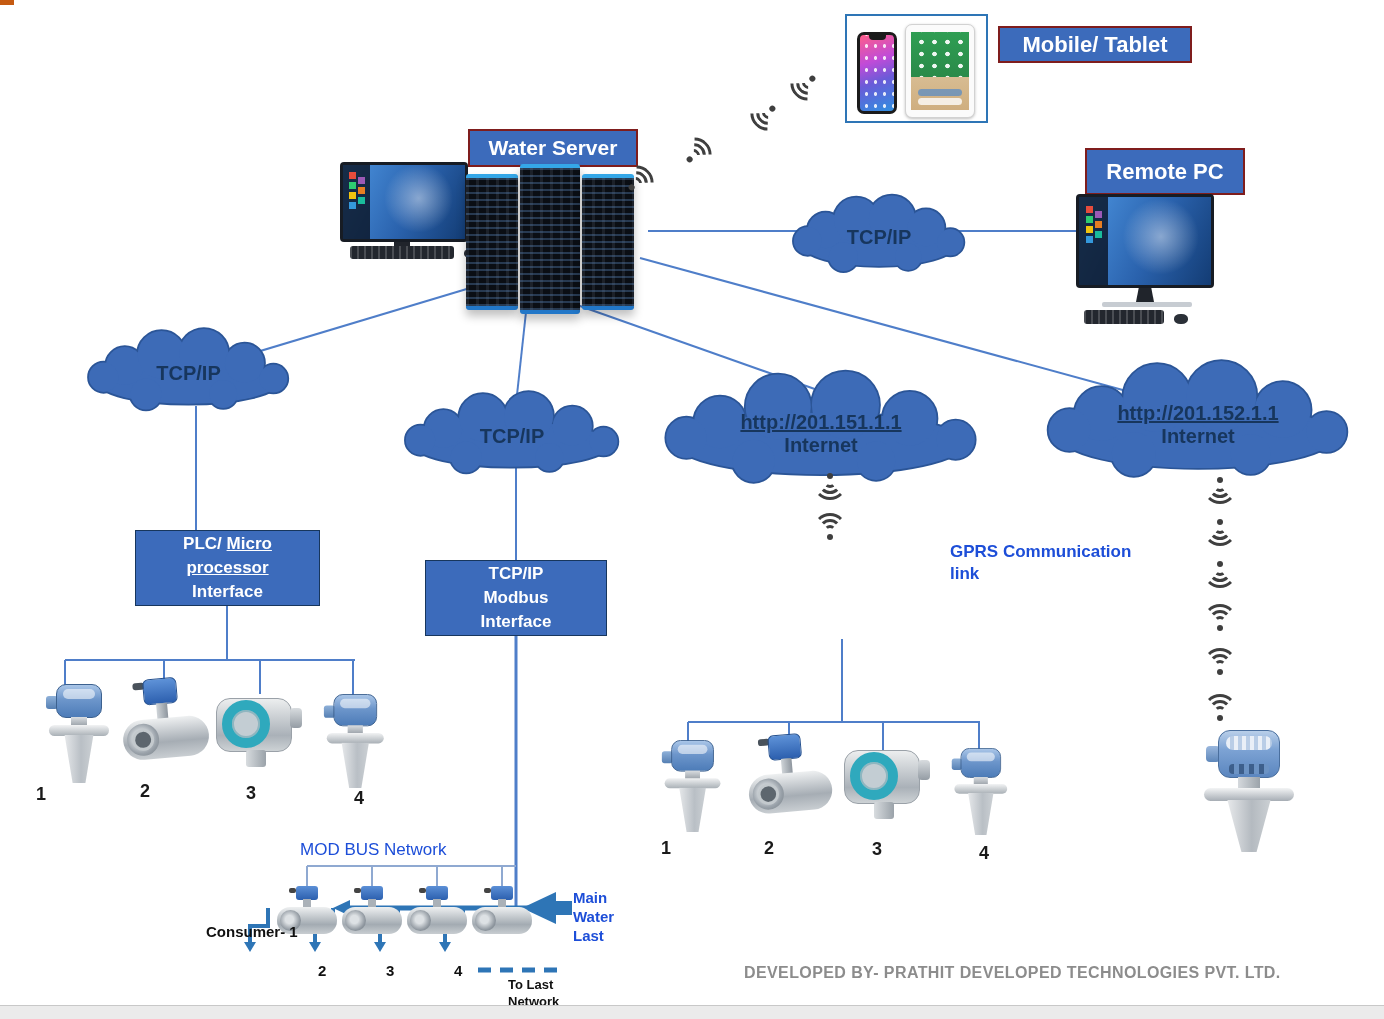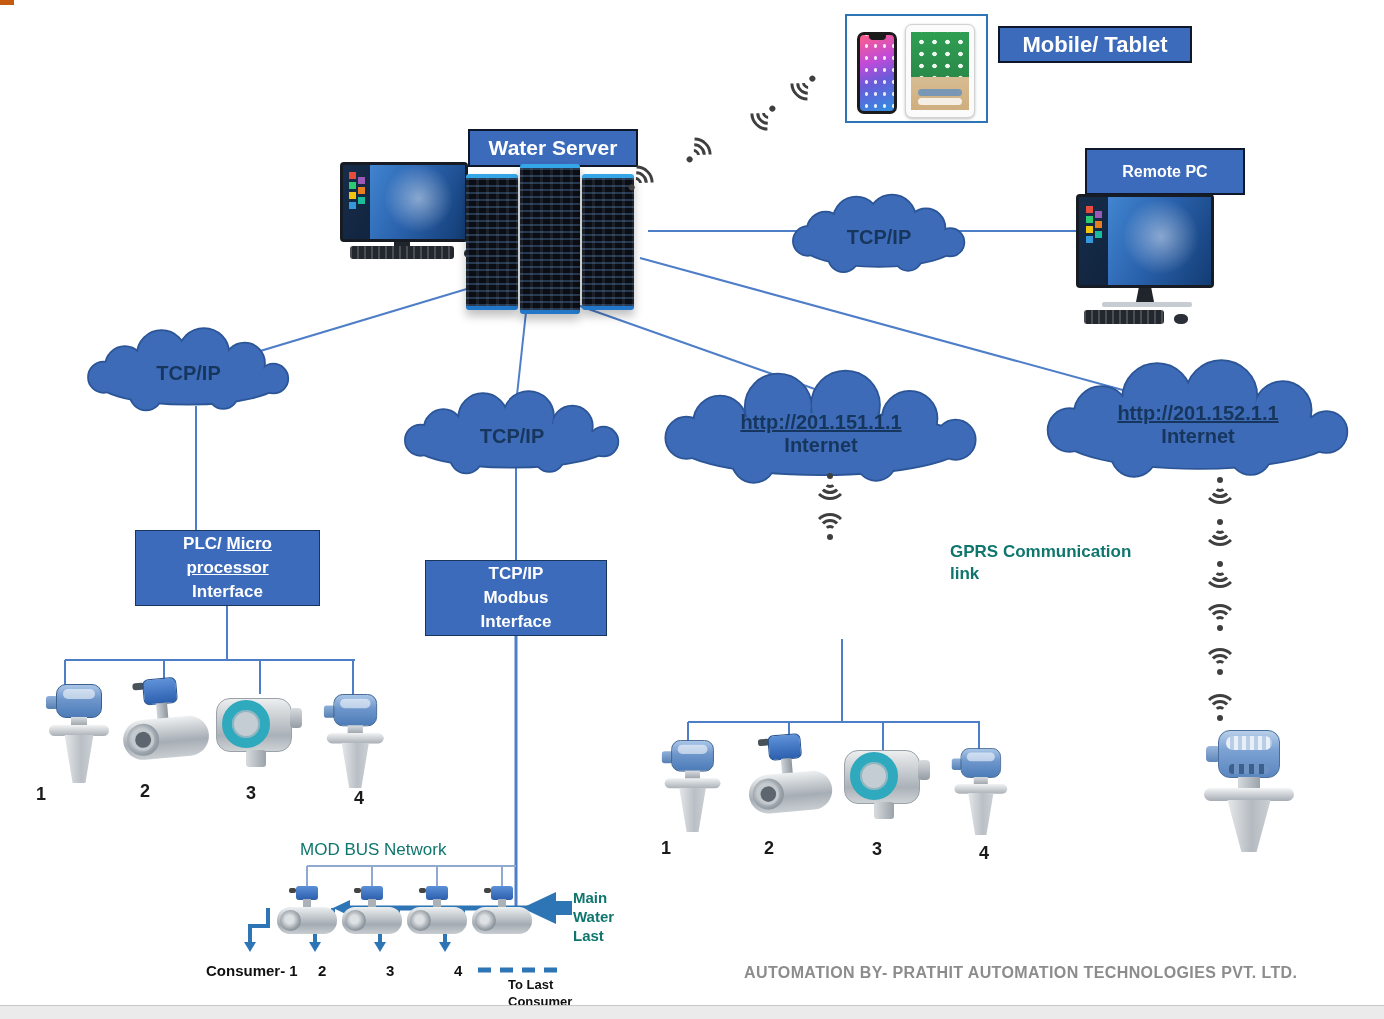--- a/index.html
+++ b/index.html
@@ -1,27 +1,27 @@
 <!DOCTYPE html>
 <html><head>
 <meta charset="utf-8">
 <style>
 *{margin:0;padding:0;box-sizing:border-box}
 body{background:#fff}
 #canvas{position:relative;width:1384px;height:1019px;background:#fff;overflow:hidden;font-family:"Liberation Sans",sans-serif;color:#111}
 #diagram{position:absolute;left:0;top:0;width:1384px;height:1019px}
 .abs{position:absolute}
 .title{position:absolute;left:56px;top:40px;font-family:"DejaVu Serif",serif;font-weight:bold;font-size:29px;color:#050505}
-.lbl{position:absolute;display:flex;align-items:center;justify-content:center;background:#3c6bbb;border:2px solid #0f172a;color:#fff;font-weight:bold;font-size:21px}
+.lbl{position:absolute;display:flex;align-items:center;justify-content:center;background:#3c6bbb;border:2px solid #7f1d1d;color:#fff;font-weight:bold;font-size:21px}
 .nodebox{position:absolute;display:flex;flex-direction:column;align-items:center;justify-content:center;background:#3c6bbb;border:1px solid #17365d;color:#fff;font-weight:bold;font-size:17px;line-height:1.4;text-align:center}
 .u{text-decoration:underline}
 .cloudtxt{position:absolute;display:flex;flex-direction:column;align-items:center;justify-content:center;color:#17365d;font-weight:bold;text-align:center;font-size:20px}
 .num{position:absolute;font-weight:bold;font-size:18px;color:#1a1a1a}
 .clab{position:absolute;font-weight:bold;font-size:15px;color:#101010}
-.note{position:absolute;font-weight:600;color:#0f766e}
+.note{position:absolute;font-weight:600;color:#1d4ed8}
 .footer{position:absolute;left:744px;top:964px;font-size:16px;font-weight:bold;color:#8c8c8c;letter-spacing:.4px}
 .chip{position:absolute;left:0;top:0;width:14px;height:5px;background:#c55a11}
 .bottombar{position:absolute;left:0;top:1005px;width:1384px;height:14px;background:#ebebeb;border-top:1px solid #c8c8c8}
 
 .wifi{position:absolute;width:36px;height:30px}
 .wifi i{position:absolute;left:50%;transform:translateX(-50%);border:3px solid transparent;border-top:3px solid #3f3f3f;border-radius:50%}
 .wifi .a1{width:34px;height:34px;top:0}
 .wifi .a2{width:23px;height:23px;top:6px}
 .wifi .a3{width:12px;height:12px;top:12px}
 .wifi b{position:absolute;left:50%;top:21px;width:6px;height:6px;margin-left:-3px;background:#3f3f3f;border-radius:50%}
@@ -250,21 +250,21 @@
   <div class="stand" style="left:394px;top:242px;width:16px;height:8px"></div>
   <div class="basebar" style="left:376px;top:250px;width:56px;height:4px;background:#8a9098"></div>
   <div class="kb" style="left:350px;top:246px;width:104px;height:13px"></div>
   <div class="mouse" style="left:464px;top:249px;width:12px;height:9px"></div>
   <div class="abs" style="left:466px;top:160px;width:180px;height:156px">
     <div class="rack" style="left:0;top:14px;width:52px;height:136px"></div>
     <div class="rack" style="left:54px;top:4px;width:60px;height:150px"></div>
     <div class="rack" style="left:116px;top:14px;width:52px;height:136px"></div>
   </div>
 
-  <div class="lbl" style="left:1085px;top:148px;width:160px;height:47px;font-size:16px">Remote PC</div>
+  <div class="lbl" style="left:1085px;top:148px;width:160px;height:47px;font-size:22px">Remote PC</div>
   <div class="abs" style="left:1076px;top:194px;width:150px;height:134px">
     <div class="mon" style="left:0;top:0;width:138px;height:94px">
         <div class="scr"></div>
       </div>
     <div class="stand" style="left:60px;top:94px;width:18px;height:14px;clip-path:polygon(15% 0,85% 0,100% 100%,0 100%)"></div>
     <div class="basebar" style="left:26px;top:108px;width:90px;height:5px"></div>
     <div class="kb" style="left:8px;top:116px;width:80px;height:14px"></div>
     <div class="mouse" style="left:98px;top:120px;width:14px;height:10px"></div>
   </div>
 
@@ -458,32 +458,32 @@
       <span class="nk"></span>
       <span class="bd"></span>
     </div>
 
   <div class="note" style="left:573px;top:888px;font-size:15px;font-weight:bold;line-height:19px">
     <div>Main</div>
     <div>Water</div>
     <div>Last</div>
   </div>
 
-  <div class="clab" style="left:206px;top:962px">Consumer- 1</div>
+  <div class="clab" style="left:206px;top:923px">Consumer- 1</div>
   <div class="clab" style="left:318px;top:962px">2</div>
   <div class="clab" style="left:386px;top:962px">3</div>
   <div class="clab" style="left:454px;top:962px">4</div>
   <div class="clab" style="left:508px;top:976px;font-size:13px;line-height:17px">
     <div>To Last</div>
-    <div>Consumer</div>
+    <div>Network</div>
   </div>
 
   <div class="gtx" style="left:1202px;top:730px">
       <span class="nub"></span>
       <span class="hd"></span>
       <span class="nk"></span>
       <span class="fl"></span>
       <span class="cn"></span>
     </div>
 
-  <div class="footer">AUTOMATION BY- PRATHIT AUTOMATION TECHNOLOGIES PVT. LTD.</div>
+  <div class="footer">DEVELOPED BY- PRATHIT DEVELOPED TECHNOLOGIES PVT. LTD.</div>
   <div class="bottombar"></div>
 </div>
 
 </body></html>

